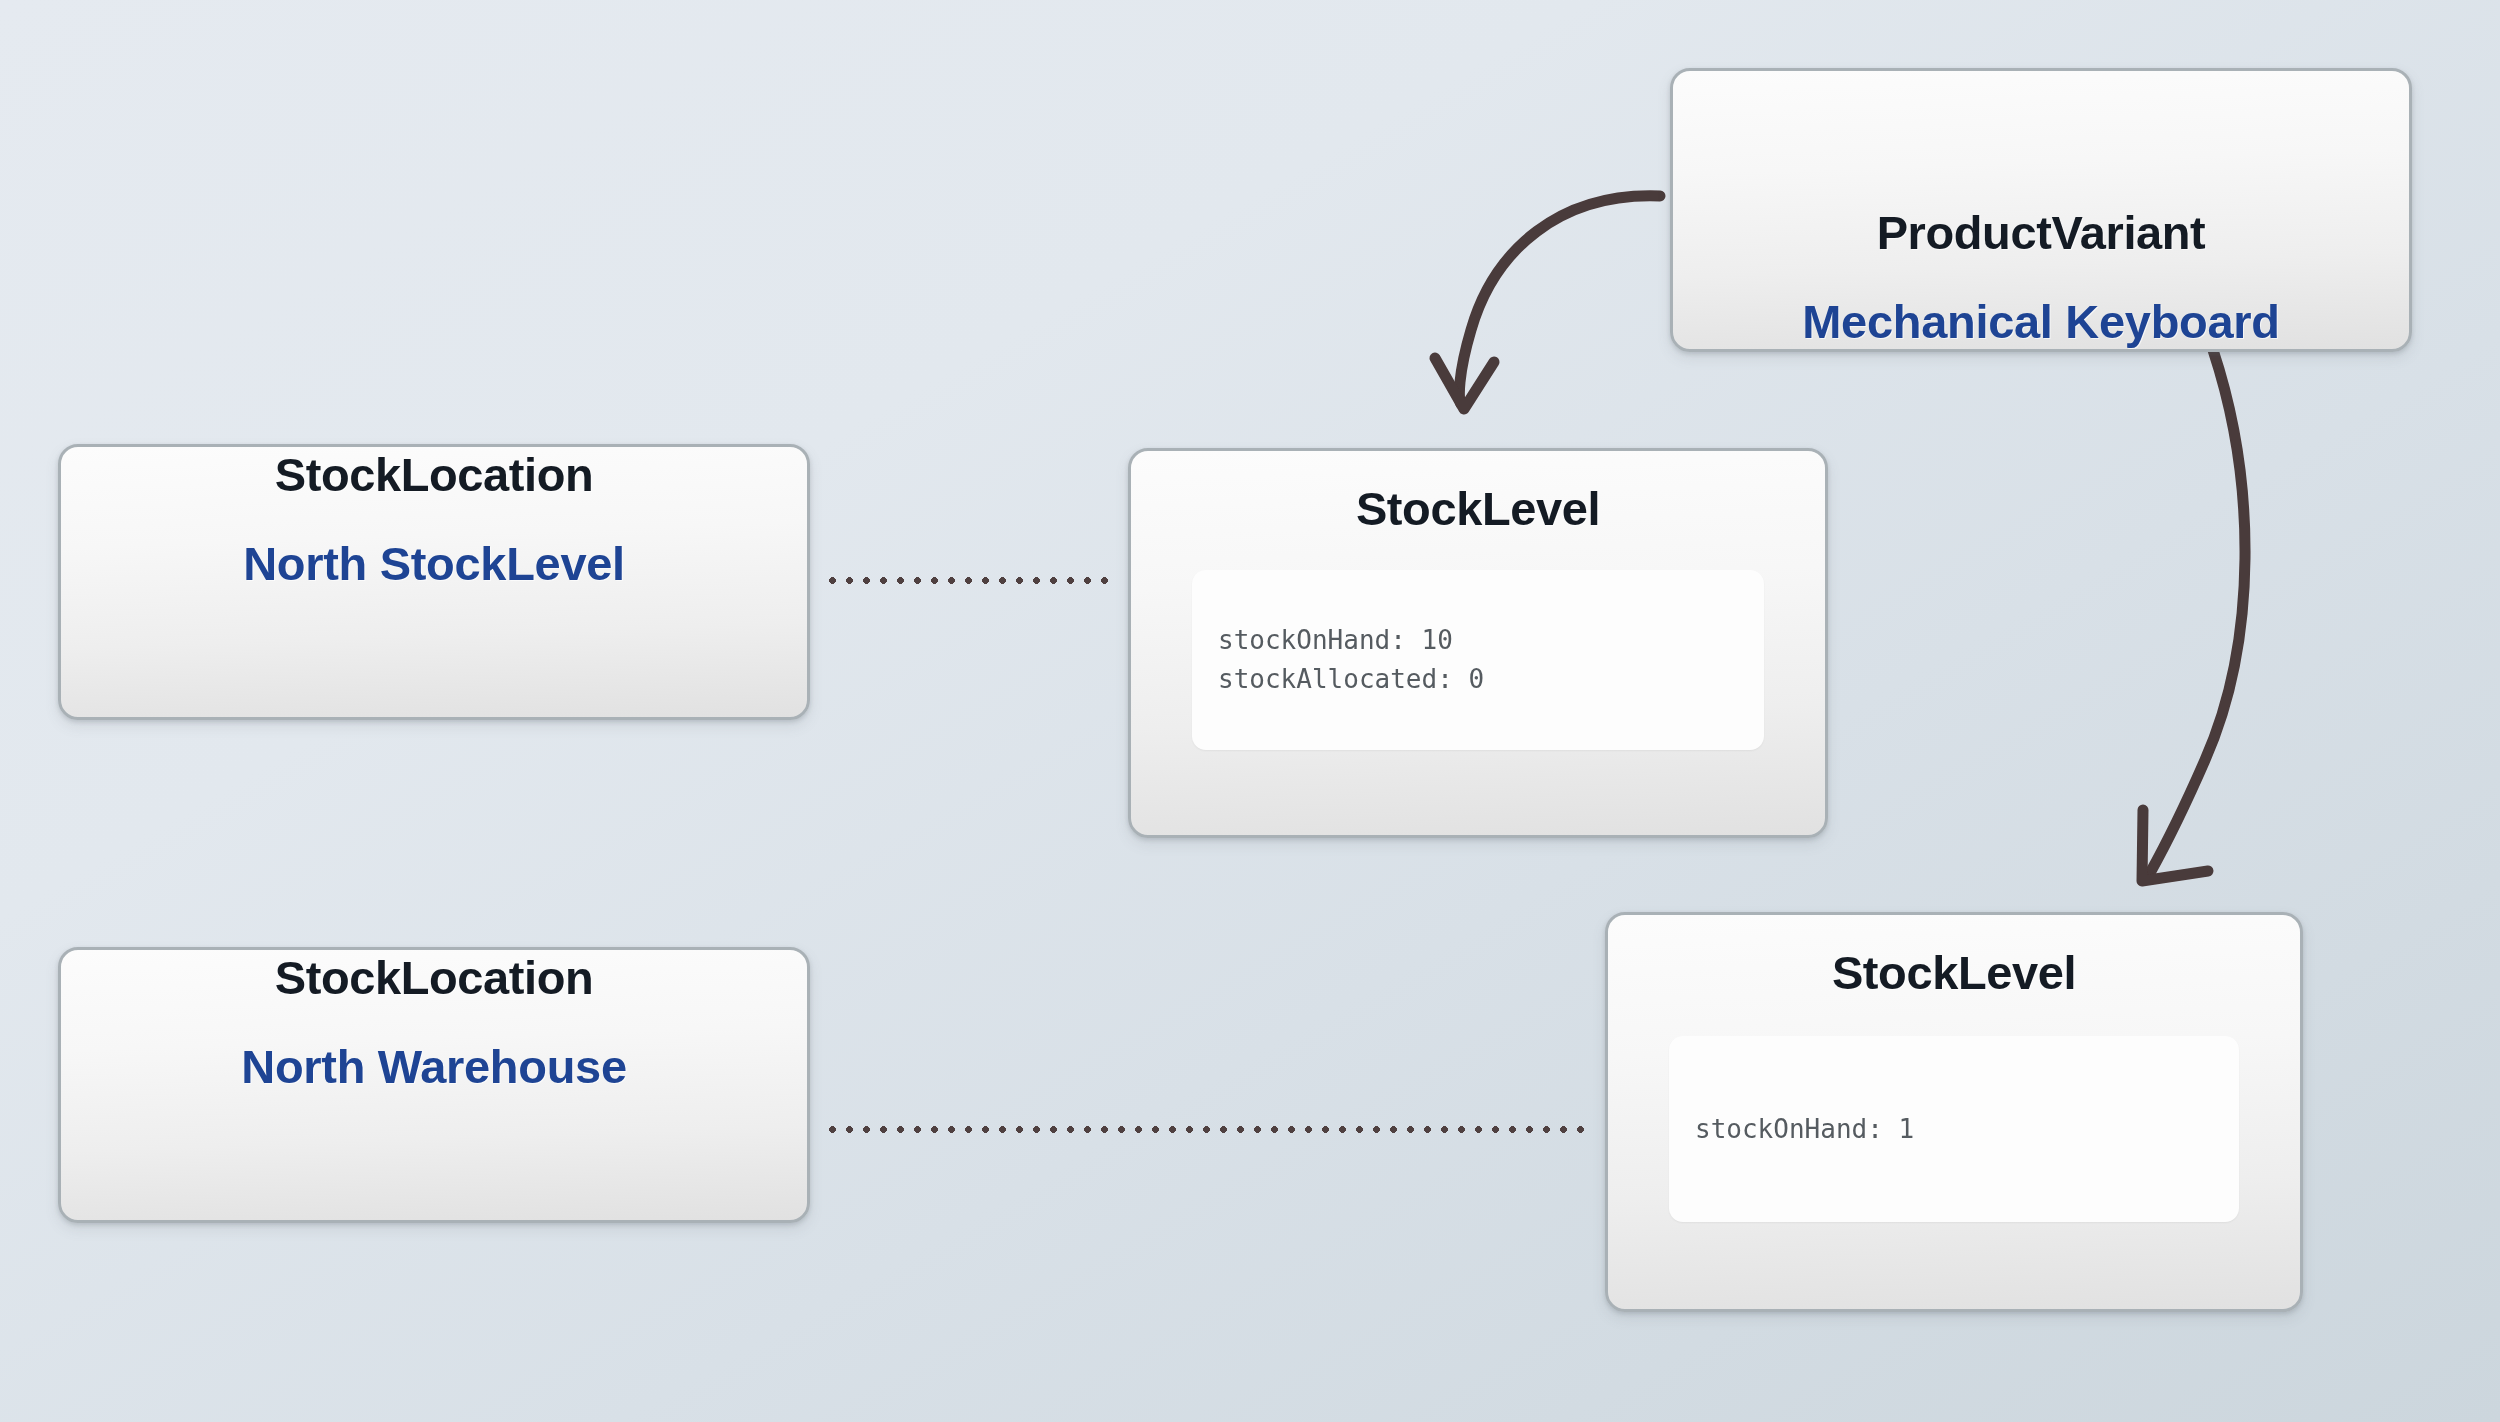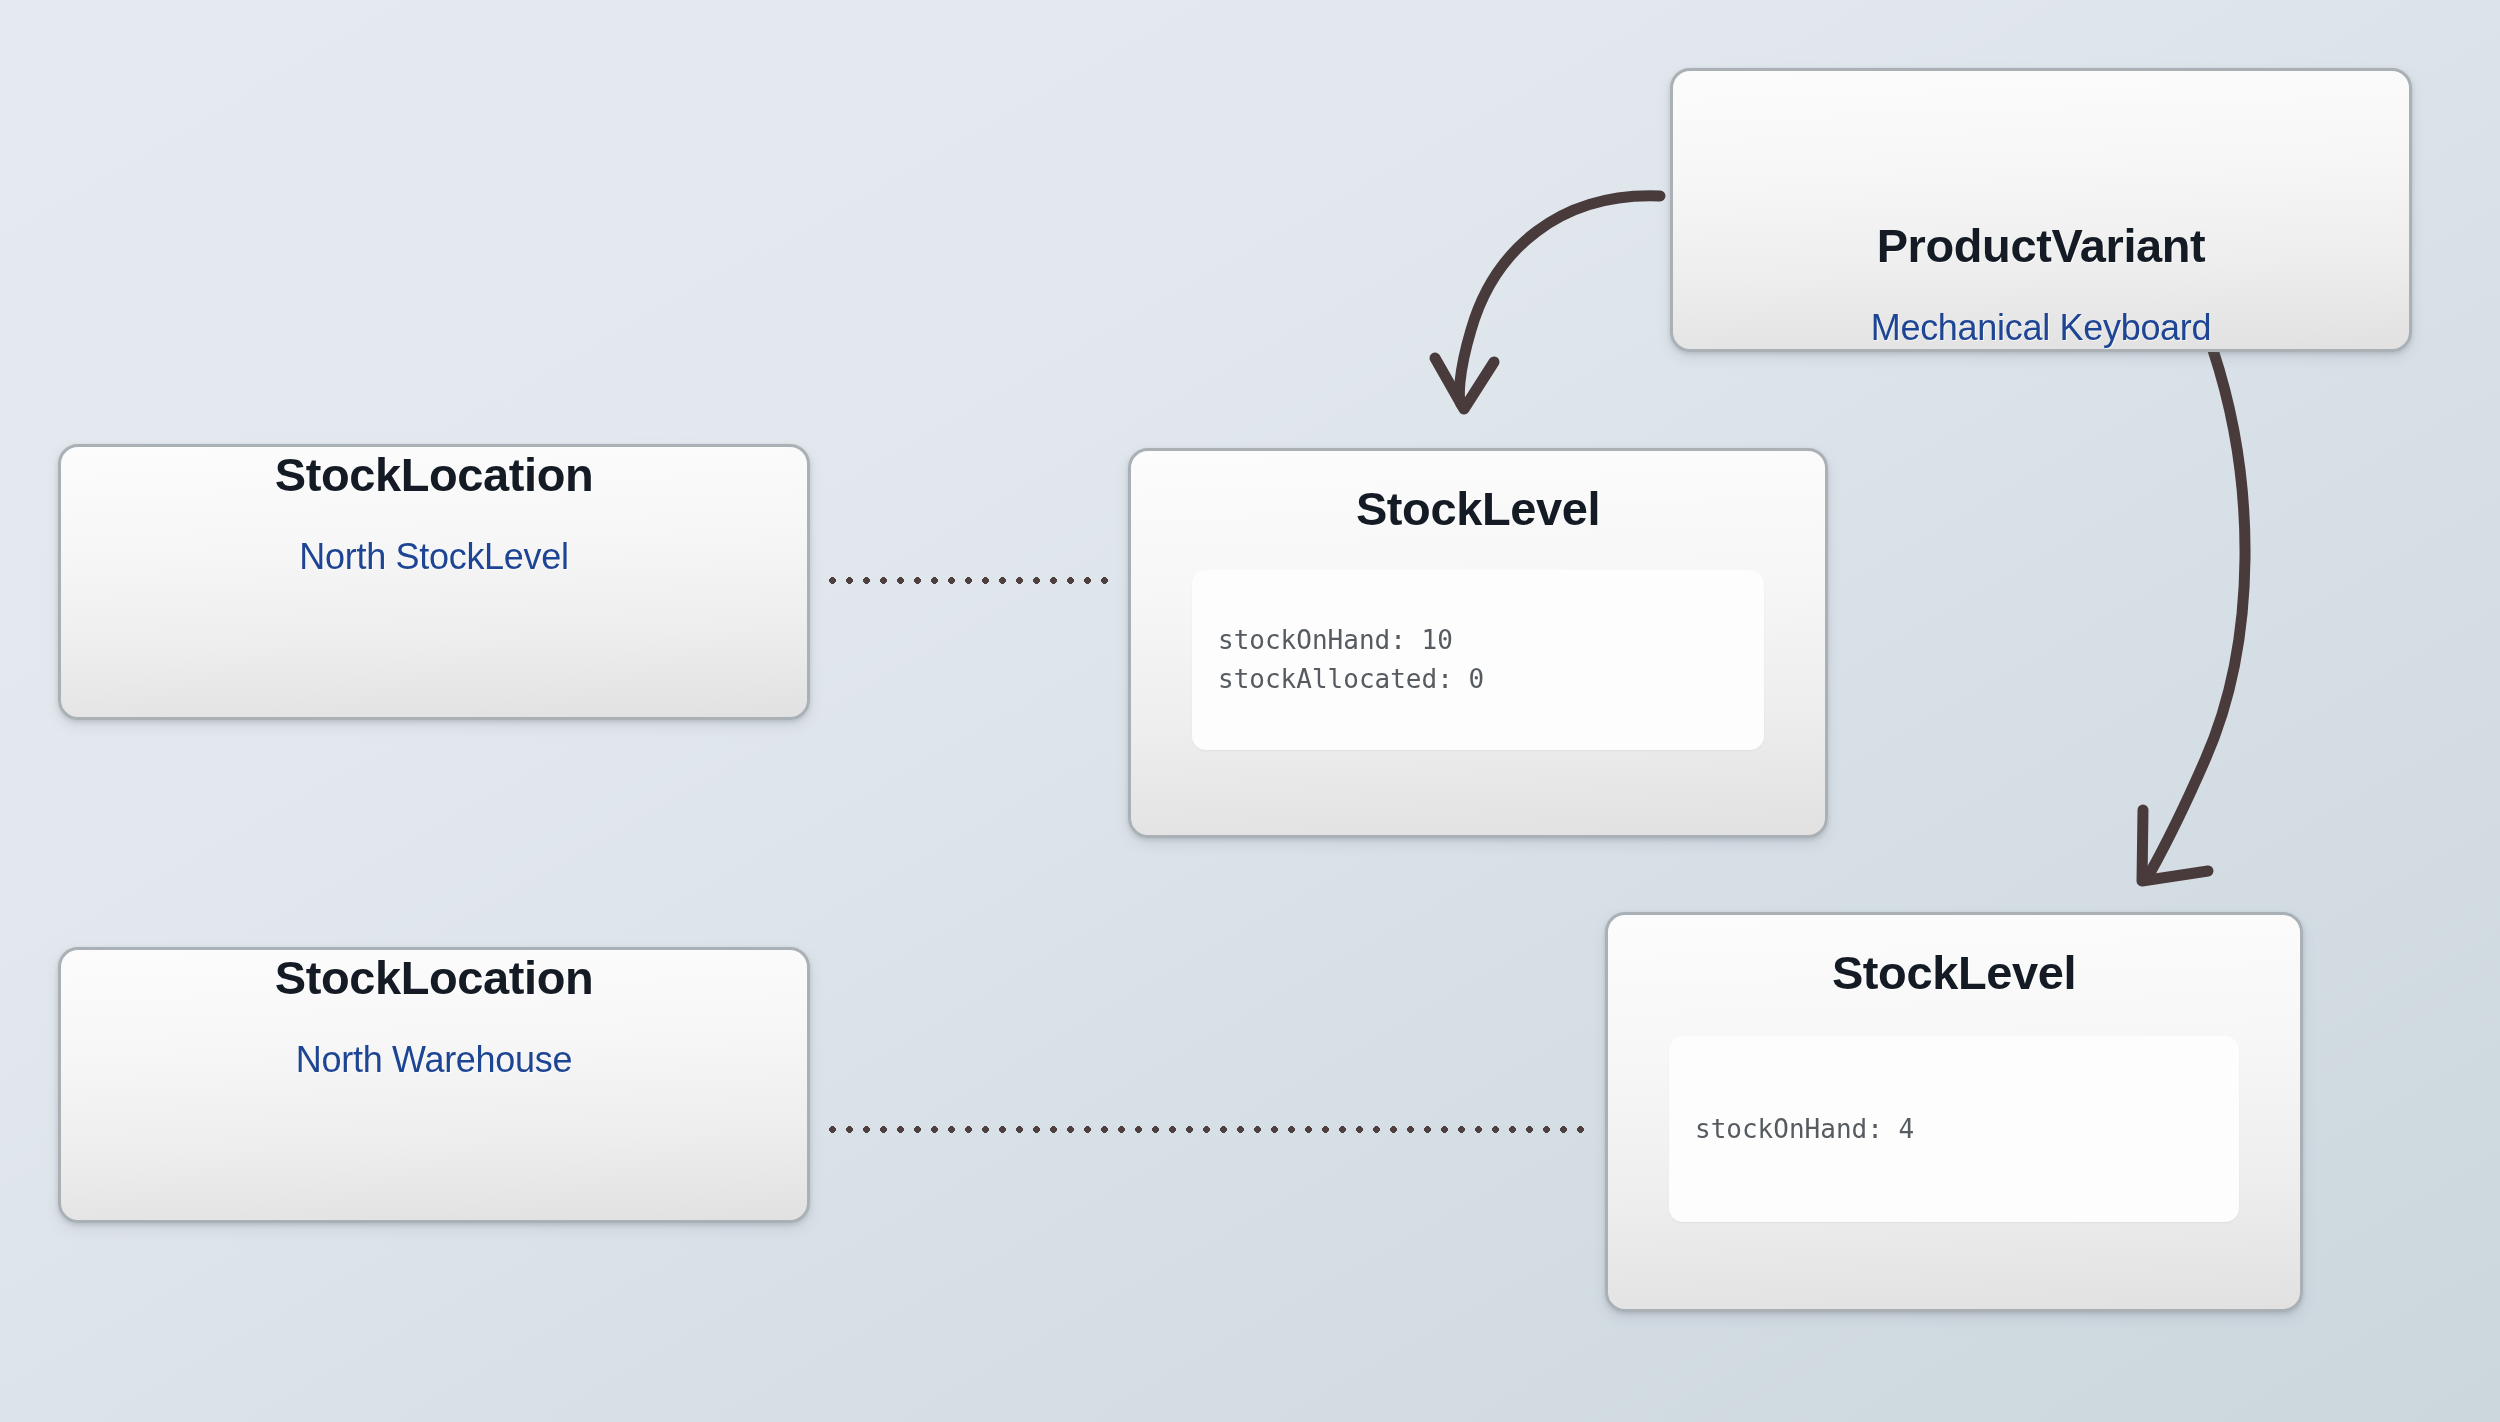--- a/index.html
+++ b/index.html
@@ -39,22 +39,22 @@
   .node-title {
     color: #141b24;
     font-weight: bold;
     font-size: 47px;
     letter-spacing: -0.4px;
     white-space: nowrap;
     text-shadow: 1px 1px 0 rgba(255,255,255,0.65);
   }
   .node-subtitle {
     color: #1e4494;
-    font-weight: normal;
-    font-size: 36px;
+    font-weight: bold;
+    font-size: 47px;
     letter-spacing: -0.3px;
     white-space: nowrap;
     text-shadow: 1px 1px 0 rgba(255,255,255,0.65);
   }
 
   
   .loc {
     width: 752px;
     height: 276px;
     justify-content: flex-start;
@@ -136,17 +136,17 @@
     <div class="node-title">StockLevel</div>
     <div class="fields" style="margin-top:34px; width:572px; height:180px; padding:0 26px;">
       <div class="field-row">stockOnHand: 10</div>
       <div class="field-row">stockAllocated: 0</div>
     </div>
   </div>
 
   <div class="node lvl" style="left:1605px; top:912px; width:698px; height:400px;">
     <div class="node-title">StockLevel</div>
     <div class="fields" style="margin-top:36px; width:570px; height:186px; padding:0 26px;">
-      <div class="field-row">stockOnHand: 4</div>
+      <div class="field-row">stockOnHand: 1</div>
     </div>
   </div>
 
 </div>
 
 </body></html>

